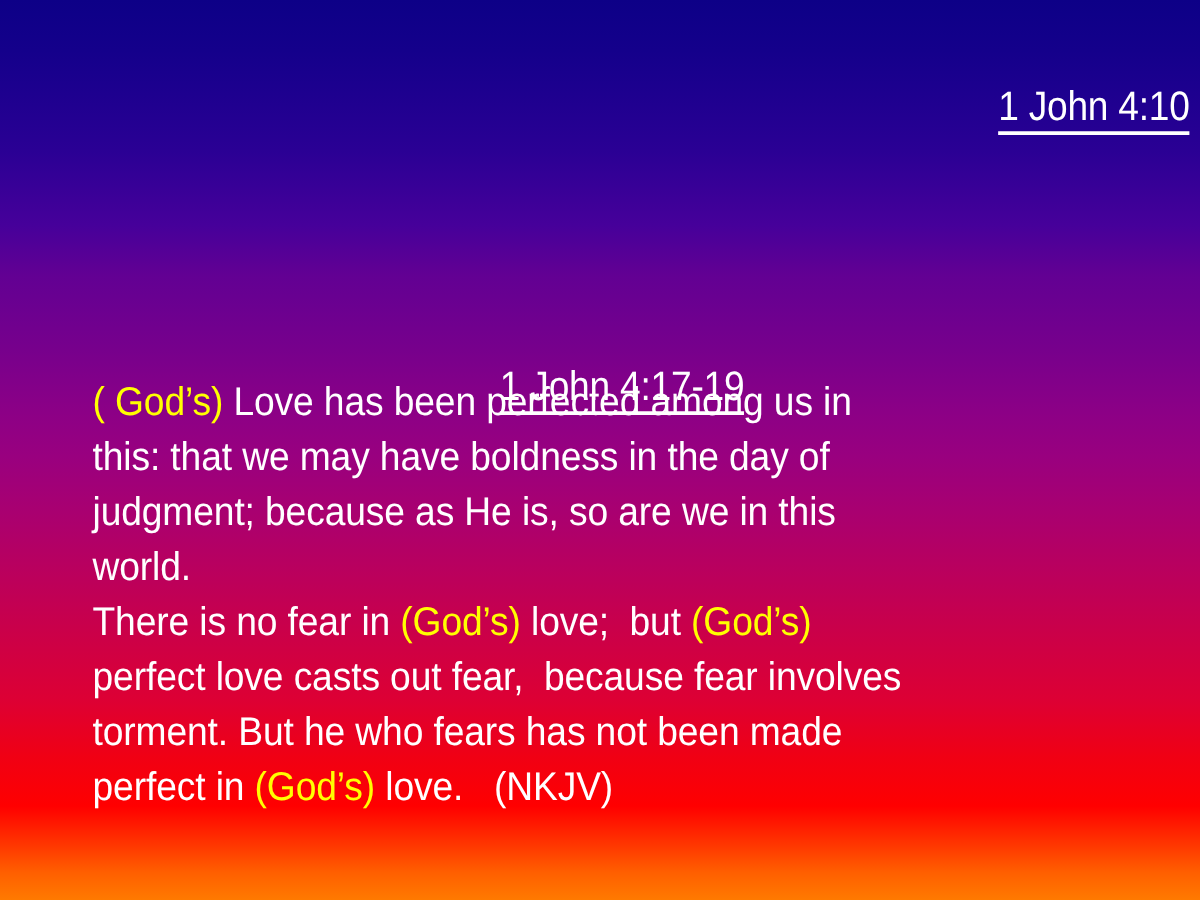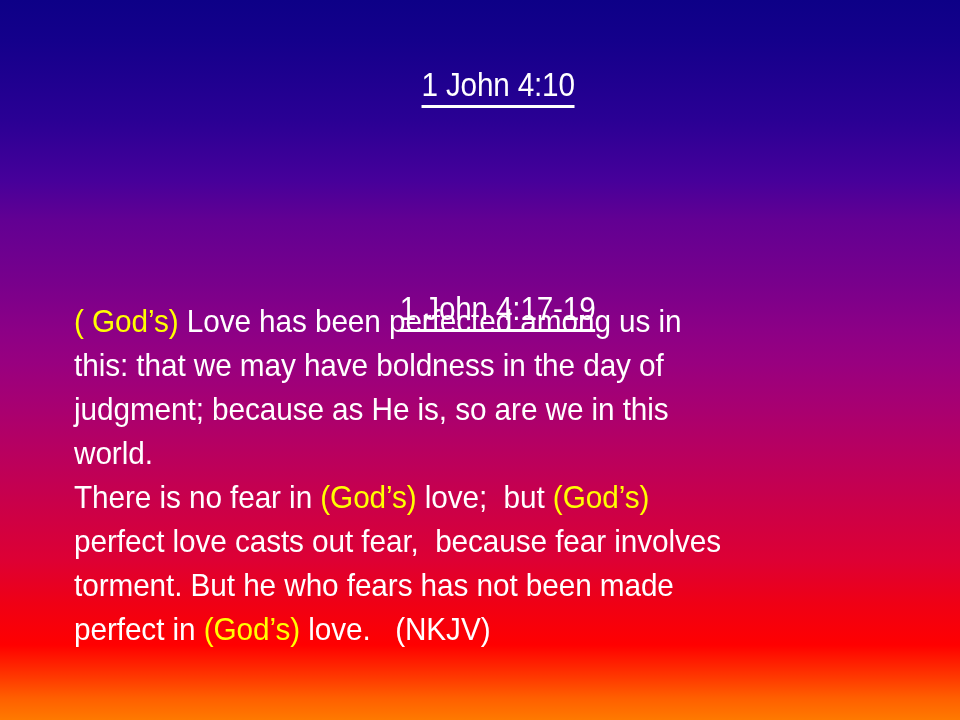--- a/index.html
+++ b/index.html
@@ -87,21 +87,21 @@
   #block3 {
     left: 74px;
     top: 476px;
     width: 890px;
     font-size: 32px;
   }
   #block3 .ln { height: 44px; line-height: 42px; }
 
   .hl { color: #ffff00; }
 
-  #head1 { top: 28px; }
+  #head1 { top: 28px; text-align: right; }
   #head2 { top: 252px; }
 </style>
 </head>
 <body>
 
 <div id="slide">
 
   <div class="heading" id="head1">
     <span class="htext">1 John 4:10</span>
   </div>

